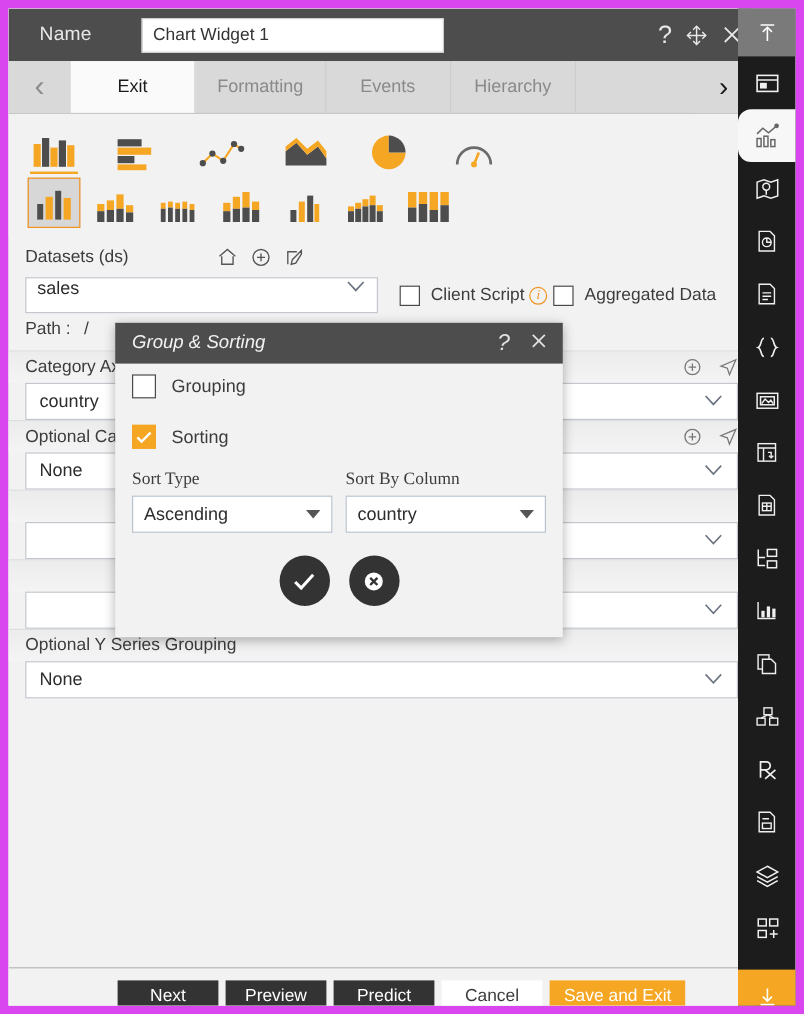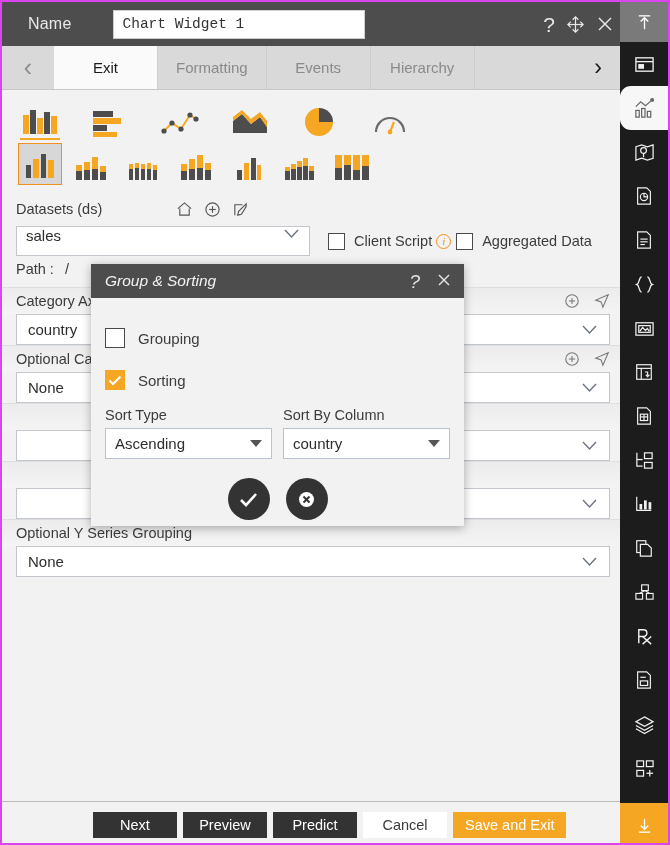--- a/index.html
+++ b/index.html
@@ -6,21 +6,21 @@
   html, body {
     width: 670px; height: 845px;
     font-family: "Liberation Sans", sans-serif;
     background: #f2f2f2;
     overflow: hidden;
   }
   #app {
     position: relative;
     width: 670px; height: 845px;
     background: #f2f2f2;
-    border: 2px solid #d946ef;
+    border: 7px solid #d946ef;
     overflow: hidden;
   }
 
   
   #panel {
     position: absolute; left: 0; top: 0;
     width: 622px; height: 845px;
     background: #f2f2f2;
     overflow: hidden;
   }
@@ -33,21 +33,21 @@
     display: flex; align-items: center;
   }
   .titlebar .name-label {
     color: #e8e8e8; font-size: 16px;
     margin-left: 26px; letter-spacing: .2px;
   }
   .titlebar .name-input {
     margin-left: 42px;
     width: 252px; height: 29px;
     background: #fff; border: 1px solid #cfcfcf;
-    font-family: Liberation Mono, monospace;
+    font-family: Liberation Sans, sans-serif;
     font-size: 14.5px; color: #333;
     padding: 0 8px;
     outline: none;
   }
   .title-actions {
     position: absolute; right: 10px; top: 0; height: 44px;
     display: flex; align-items: center; gap: 11px;
   }
   .title-actions .ticon {
     color: #e8e8e8; cursor: pointer;
@@ -184,27 +184,27 @@
     z-index: 40;
   }
   .modal-head {
     height: 34px; background: #4d4d4d;
     display: flex; align-items: center;
     padding: 0 12px 0 14px; justify-content: space-between; font-style: italic;
   }
   .modal-title { color: #f2f2f2; font-size: 15.5px; }
   .modal-head .acts { display: flex; align-items: center; gap: 16px; }
   .modal-head .acts span { color: #e2e2e2; cursor: pointer; font-size: 19px; line-height: 1; }
-  .modal-body { padding: 25px 14px 0 14px; }
+  .modal-body { padding: 4px 14px 0 14px; }
   .chk-line { display: flex; align-items: center; height: 30px; margin-bottom: 12px; }
   .chk-line .cbx { width: 20px; height: 20px; }
   .chk-line .txt { font-size: 15px; color: #3c3c3c; margin-left: 13px; }
   .m-fields { display: flex; gap: 11px; margin-top: 4px; }
   .m-fld { width: 167px; }
-  .m-lbl { font-size: 14.5px; color: #3c3c3c; margin-bottom: 5px; }
+  .m-lbl { font-size: 14.5px; color: #3c3c3c; margin-bottom: 5px; font-family: Liberation Serif, serif; }
   .m-sel {
     height: 31px; background: #fff; border: 1px solid #b9c3d0;
     display: flex; align-items: center; justify-content: space-between;
     padding: 0 9px; font-size: 15px; color: #2d2d2d; cursor: pointer;
   }
   .m-sel .caret {
     width: 0; height: 0; border-left: 6px solid transparent;
     border-right: 6px solid transparent; border-top: 7px solid #555;
   }
   .m-actions { display: flex; justify-content: center; gap: 16px; margin-top: 19px; }

